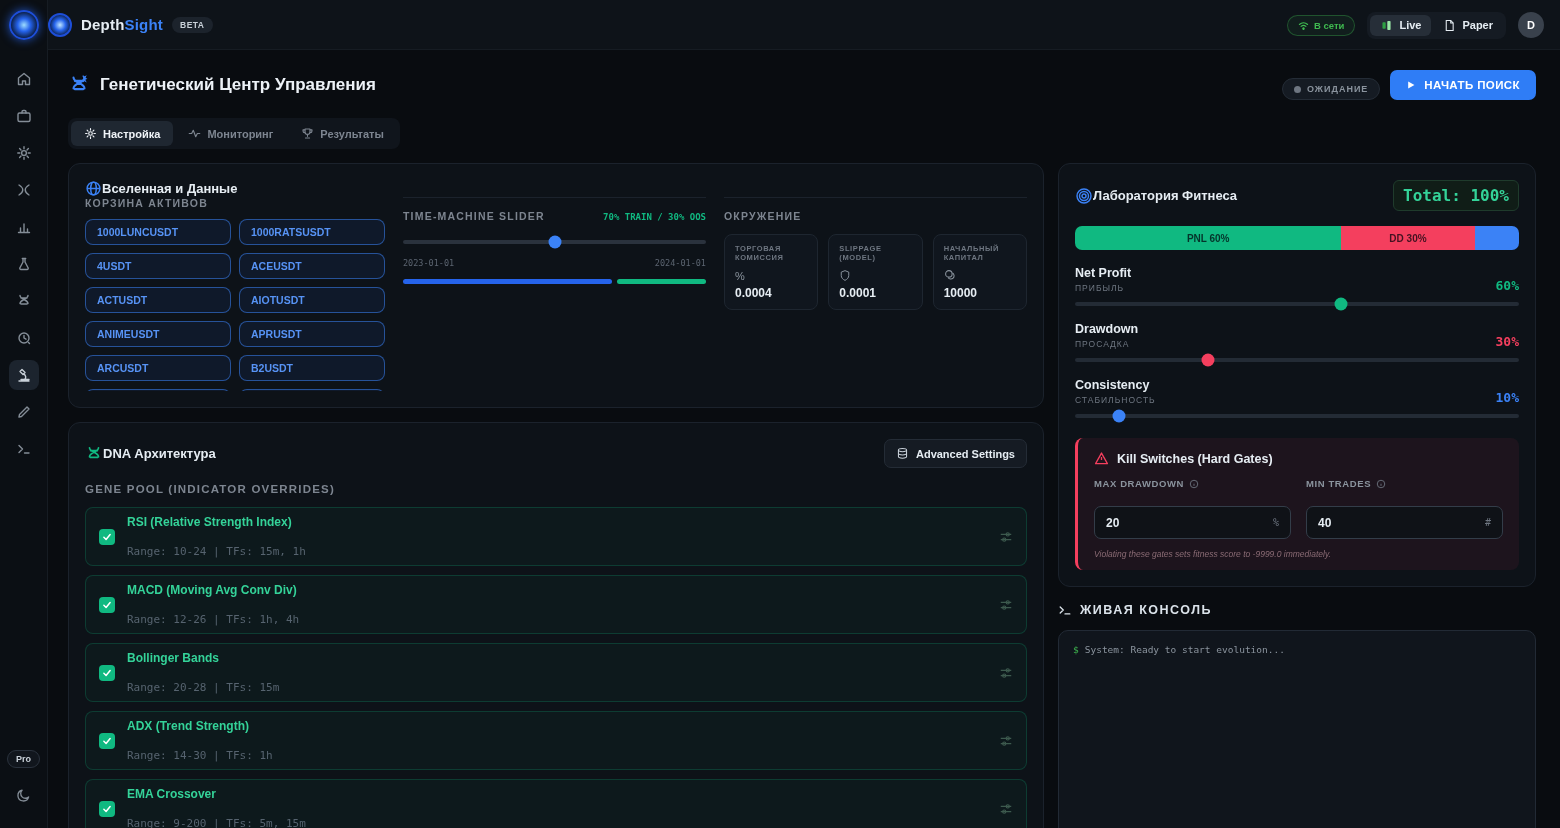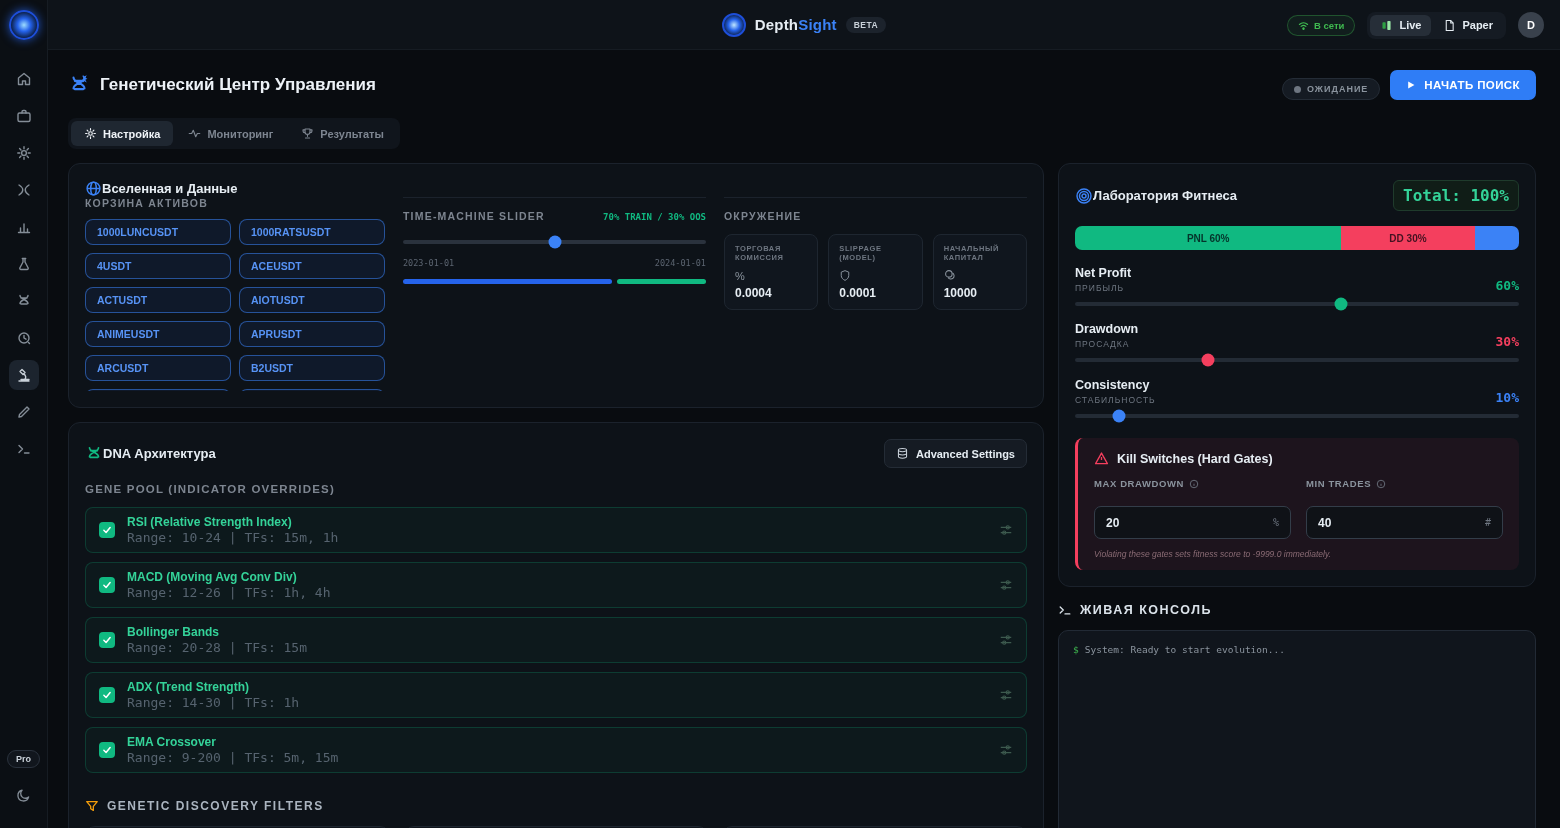--- a/index.html
+++ b/index.html
@@ -15,21 +15,21 @@
   .nav-items { display:flex; flex-direction:column; align-items:center; gap:7px; margin-top:14px; }
   .nav-btn { width:30px; height:30px; display:flex; align-items:center; justify-content:center; border-radius:8px; cursor:pointer; }
   .nav-btn svg { stroke:#848d97; fill:none; stroke-width:1.4; stroke-linecap:round; stroke-linejoin:round; }
   .nav-btn.active { background:#1c242e; }
   .nav-btn.active svg { stroke:#c9d1d9; }
   .sidebar-bottom { margin-top:auto; display:flex; flex-direction:column; align-items:center; gap:12px; padding-bottom:18px; }
   .pro-badge { font-size:9px; font-weight:bold; color:#c9d1d9; background:#11161d; border:1px solid #2a323d; border-radius:10px; padding:3px 8px; }
 
   
   .main-col { flex:1; display:flex; flex-direction:column; height:100%; }
-  .topbar { height:50px; background:#0e1319; border-bottom:1px solid #161c23; display:flex; align-items:center; justify-content:center; position:relative; flex-shrink:0; }
+  .topbar { height:50px; background:#0e1319; border-bottom:1px solid #161c23; display:flex; align-items:center; position:relative; flex-shrink:0; }
   .brand { display:flex; align-items:center; gap:9px; }
   .brand-orb { width:24px; height:24px; border-radius:50%; border:2px solid #1d4ed8; background:radial-gradient(circle at 50% 50%, #bfe6ff 0%, #2563eb 40%, #0a1833 80%); }
   .brand-name { font-size:15px; font-weight:bold; letter-spacing:.2px; }
   .brand-name .b2 { color:#3b82f6; }
   .beta-badge { font-size:8.5px; font-weight:bold; color:#c9d1d9; background:#1c232c; border-radius:9px; padding:3px 8px; letter-spacing:.5px; }
   .topbar-right { position:absolute; right:16px; top:0; height:50px; display:flex; align-items:center; gap:12px; }
   .online-pill { display:flex; align-items:center; gap:5px; font-size:9.5px; font-weight:bold; color:#3fb950; border:1px solid rgba(63,185,80,.35); background:rgba(63,185,80,.07); border-radius:11px; padding:4px 10px; }
   .mode-toggle { display:flex; background:#151b23; border-radius:8px; padding:3px; gap:2px; }
   .mode-btn { display:flex; align-items:center; gap:6px; font-size:11px; font-weight:bold; color:#e6edf3; padding:4px 10px; border-radius:6px; cursor:pointer; }
   .mode-btn.active { background:#262e38; }
@@ -82,21 +82,21 @@
 
   
   .dna-head { display:flex; align-items:center; justify-content:space-between; }
   .adv-btn { display:flex; align-items:center; gap:7px; background:#151b23; border:1px solid #242c36; border-radius:7px; color:#e6edf3; font-size:11px; font-weight:bold; padding:7px 11px; cursor:pointer; font-family:inherit; }
   .adv-btn svg { stroke:#c9d1d9; fill:none; stroke-width:1.3; }
   .gene-pool-label { font-size:11.5px; font-weight:bold; letter-spacing:1.2px; color:#7d8590; margin:15px 0 12px; }
   .gene-row { display:flex; align-items:center; gap:12px; border:1px solid rgba(16,185,129,.22); background:rgba(16,185,129,.045); border-radius:8px; padding:7px 13px; margin-bottom:9px; min-height:42px; }
   .gene-check { width:16px; height:16px; border-radius:4px; background:#10b981; display:flex; align-items:center; justify-content:center; flex-shrink:0; cursor:pointer; }
   .gene-info { flex:1; }
   .gene-name { font-size:12px; font-weight:bold; color:#34d399; }
-  .gene-meta { font-size:13px; color:#56636f; margin-top:1px; }
+  .gene-meta { font-size:11px; color:#56636f; margin-top:16px; }
   .gene-tune { cursor:pointer; display:flex; }
   .gene-tune svg { stroke:#3d5a4e; fill:none; stroke-width:1.3; }
 
   .filters-head { display:flex; align-items:center; gap:8px; margin-top:26px; }
   .filters-title { font-size:12px; font-weight:bold; letter-spacing:1.5px; color:#aab4bf; }
   .filter-cards { display:grid; grid-template-columns:1fr 1fr 1fr; gap:14px; margin-top:13px; }
   .filter-card { background:#10151c; border:1px solid #1e2630; border-radius:10px; padding:12px 14px; min-height:66px; }
 
   
   .fit-head { display:flex; align-items:center; justify-content:space-between; }

